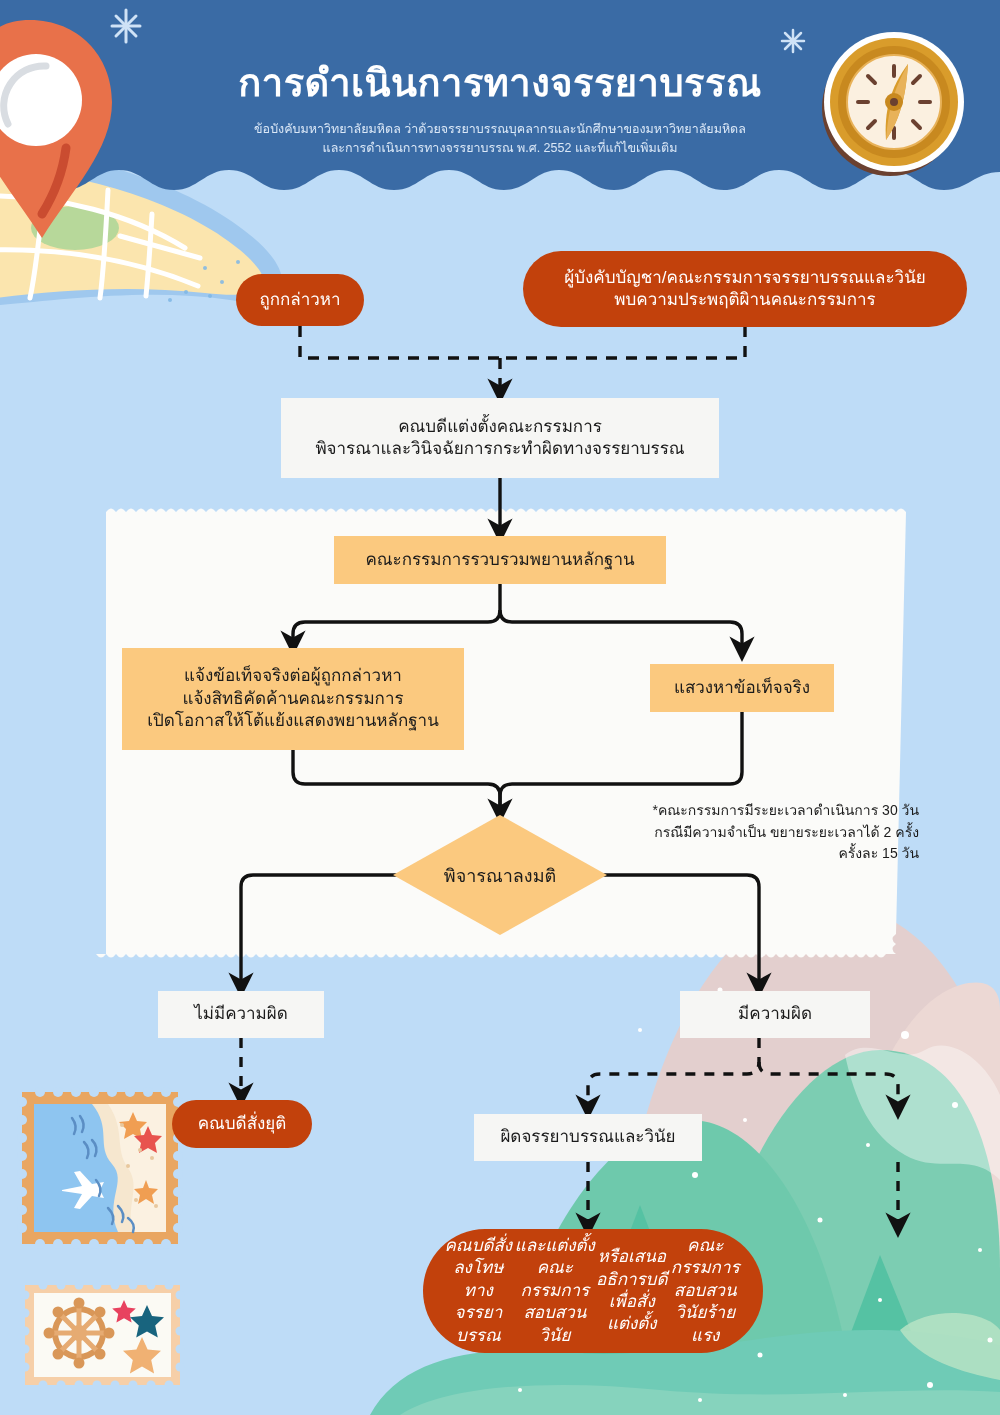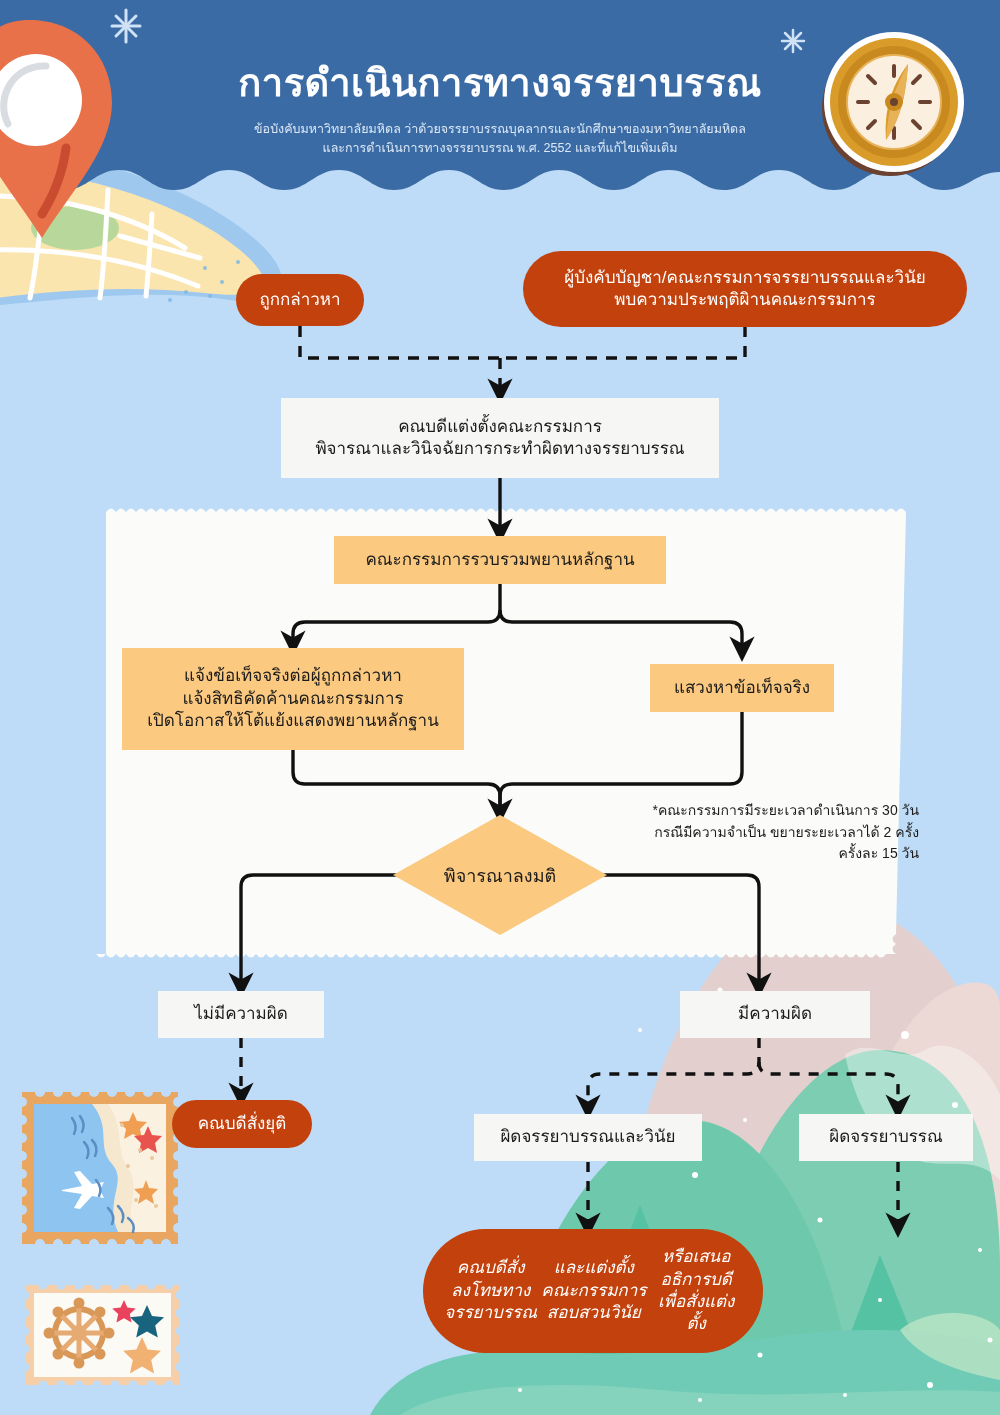--- a/index.html
+++ b/index.html
@@ -489,25 +489,23 @@
     </div>
 
     <div class="node pill" style="left:172px;top:1100px;width:140px;height:48px;">
       <span>คณบดีสั่งยุติ</span>
     </div>
 
     <div class="node boxwhite" style="left:474px;top:1114px;width:228px;height:47px;">
       <span>ผิดจรรยาบรรณและวินัย</span>
     </div>
 
-    <div class="node boxwhite" style="left:799px;top:1114px;width:174px;height:47px;">
-      <span>ผิดจรรยาบรรณ</span>
-    </div>
 
     <div class="node pill" style="left:423px;top:1229px;width:340px;height:124px;flex-direction:row;font-style:italic;">
       <span>คณบดีสั่งลงโทษทางจรรยาบรรณ</span>
       <span>และแต่งตั้งคณะกรรมการสอบสวนวินัย</span>
       <span>หรือเสนออธิการบดีเพื่อสั่งแต่งตั้ง</span>
+      <span>คณะกรรมการสอบสวนวินัยร้ายแรง</span>
     </div>
 
 
   </div>
 </div>
 
 </body></html>

